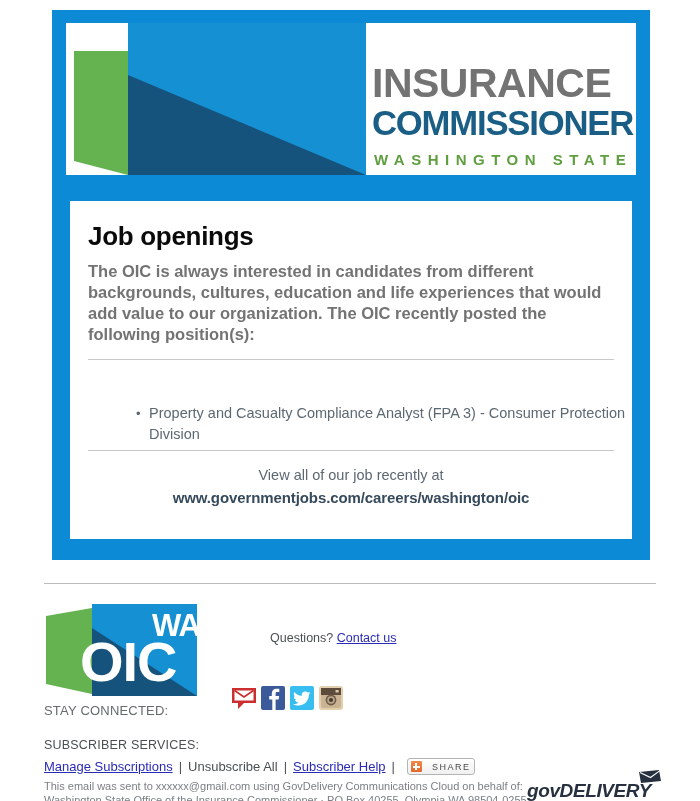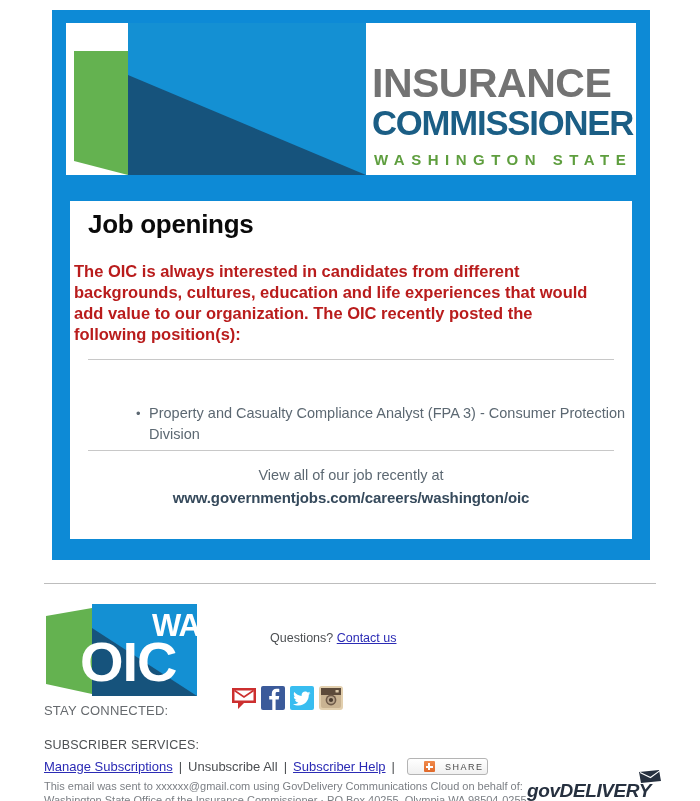--- a/index.html
+++ b/index.html
@@ -64,28 +64,28 @@
   }
 
   
   .card {
     position: absolute;
     left: 70px; top: 201px;
     width: 562px; height: 338px;
     background: #ffffff;
   }
   .card-title {
-    position: absolute; left: 18px; top: 8px;
+    position: absolute; left: 18px; top: 20px;
     font-size: 26px; font-weight: 700; color: #0a0a0a;
     letter-spacing: -0.3px;
   }
   .card-intro {
-    position: absolute; left: 4px; top: 60px;
+    position: absolute; left: 18px; top: 60px;
     width: 520px;
-    font-size: 16.5px; font-weight: 700; color: #b91c1c;
+    font-size: 16.5px; font-weight: 700; color: #737373;
     line-height: 21px;
   }
   .rule {
     position: absolute; left: 18px;
     width: 526px; height: 1px;
     background: #c8c8c8;
   }
   .rule-top { top: 158px; }
   .rule-bottom { top: 249px; }
 
@@ -166,21 +166,21 @@
     position: absolute; left: 44px; top: 170px;
     font-size: 13px; color: #4c4f52;
     display: flex; align-items: center; gap: 0;
     white-space: nowrap;
   }
   .sub-links a { color: #2b2bb5; text-decoration: underline; }
   .sub-sep { padding: 0 6px; color: #4c4f52; }
 
   .share-btn {
     display: inline-flex; align-items: center;
-    height: 17px; padding: 0 4px 0 16px;
+    height: 17px; padding: 0 4px 0 3px;
     margin-left: 6px;
     border: 1px solid #b4b4b4; border-radius: 3px;
     background: linear-gradient(#ffffff, #f0f0f0);
     font-size: 9px; letter-spacing: 1.5px; color: #4a4a4a;
     font-family: "Liberation Sans", sans-serif;
   }
   .share-icon {
     width: 11px; height: 11px; margin-right: 10px;
     background: linear-gradient(#f08a4b, #e0692a);
     border-radius: 1px; position: relative;

